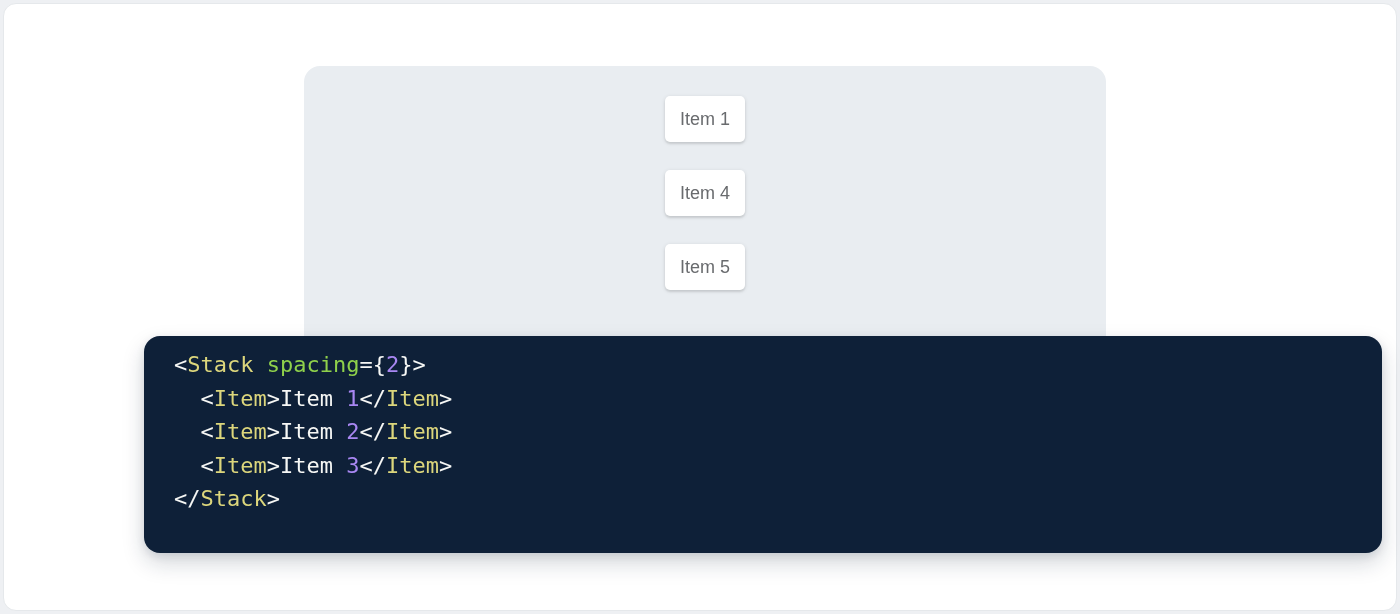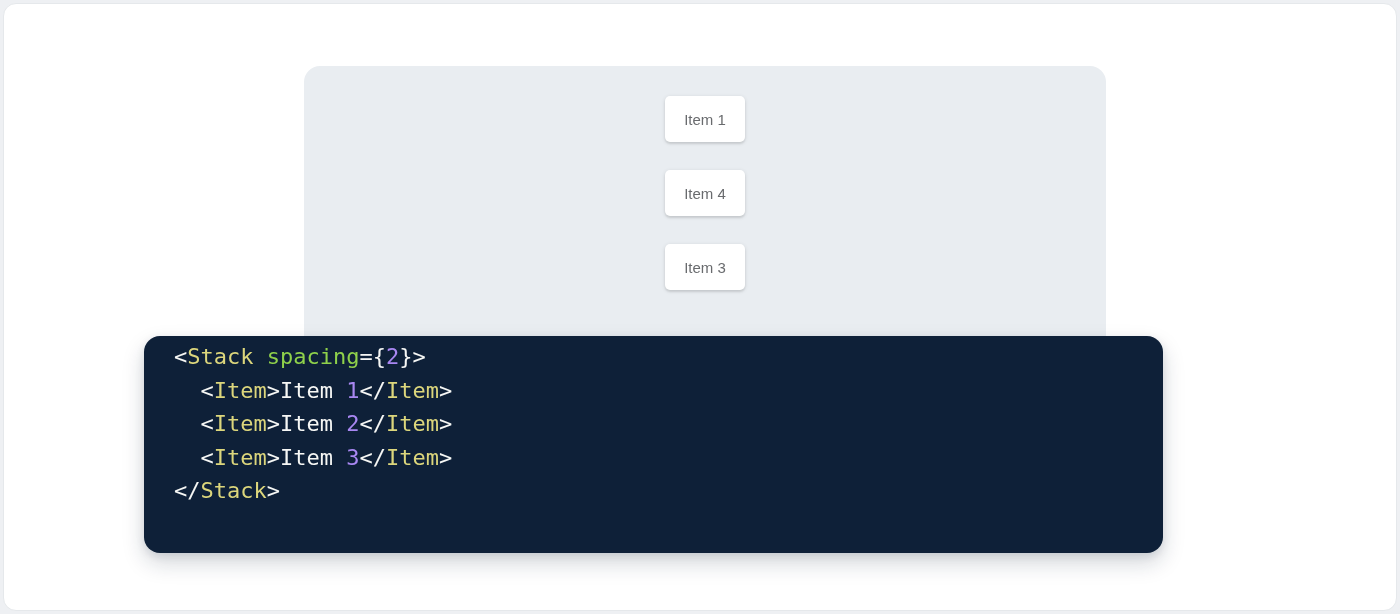--- a/index.html
+++ b/index.html
@@ -29,35 +29,35 @@
     left: 50%;
     transform: translateX(-50%);
     width: 80px; height: 46px;
     background: var(--item-background, #ffffff);
     border-radius: 5px;
     box-shadow: 0 2px 2px rgba(0,0,0,0.08), 0 1px 4px rgba(0,0,0,0.12);
     display: flex;
     align-items: center;
     justify-content: center;
     color: var(--item-text, #696b6e);
-    font-size: 15px;
+    font-size: 18px;
     white-space: nowrap;
   }
   .demo-item:nth-child(1) { top: 30px; }
   .demo-item:nth-child(2) { top: 104px; }
   .demo-item:nth-child(3) { top: 178px; }
   .code-block {
     position: absolute;
     left: 140px; top: 332px;
-    width: 1019px; height: 217px;
+    width: 1238px; height: 217px;
     box-sizing: border-box;
     background: var(--code-background, #0e2038);
     border-radius: 16px;
     box-shadow: 0 10px 22px rgba(14,32,56,0.18), 0 3px 8px rgba(14,32,56,0.10);
-    padding: 4px 30px;
+    padding: 12px 30px;
     margin: 0;
     font-family: "DejaVu Sans Mono", "Liberation Mono", monospace;
     font-size: 22px;
     line-height: 33.6px;
     white-space: pre;
     overflow: hidden;
   }
   .code-line { height: 33.6px; }
   .tok-punc  { color: var(--token-punctuation, #f6f7f5); }
   .tok-tag   { color: var(--token-tag, #dcd67c); }
@@ -71,19 +71,19 @@
 <div class="page-card">
 
   <div class="demo-panel">
     <div class="demo-item">
       <span>Item 1</span>
     </div>
     <div class="demo-item">
       <span>Item 4</span>
     </div>
     <div class="demo-item">
-      <span>Item 3</span>
+      <span>Item 5</span>
     </div>
   </div>
 
   <pre class="code-block"><div class="code-line"><span class="tok-punc">&lt;</span><span class="tok-tag">Stack</span><span class="tok-plain"> </span><span class="tok-attr">spacing</span><span class="tok-punc">=</span><span class="tok-punc">{</span><span class="tok-num">2</span><span class="tok-punc">}</span><span class="tok-punc">&gt;</span></div><div class="code-line"><span class="tok-plain">  </span><span class="tok-punc">&lt;</span><span class="tok-tag">Item</span><span class="tok-punc">&gt;</span><span class="tok-plain">Item </span><span class="tok-num">1</span><span class="tok-punc">&lt;/</span><span class="tok-tag">Item</span><span class="tok-punc">&gt;</span></div><div class="code-line"><span class="tok-plain">  </span><span class="tok-punc">&lt;</span><span class="tok-tag">Item</span><span class="tok-punc">&gt;</span><span class="tok-plain">Item </span><span class="tok-num">2</span><span class="tok-punc">&lt;/</span><span class="tok-tag">Item</span><span class="tok-punc">&gt;</span></div><div class="code-line"><span class="tok-plain">  </span><span class="tok-punc">&lt;</span><span class="tok-tag">Item</span><span class="tok-punc">&gt;</span><span class="tok-plain">Item </span><span class="tok-num">3</span><span class="tok-punc">&lt;/</span><span class="tok-tag">Item</span><span class="tok-punc">&gt;</span></div><div class="code-line"><span class="tok-punc">&lt;/</span><span class="tok-tag">Stack</span><span class="tok-punc">&gt;</span></div></pre>
 
 </div>
 
 </body></html>

